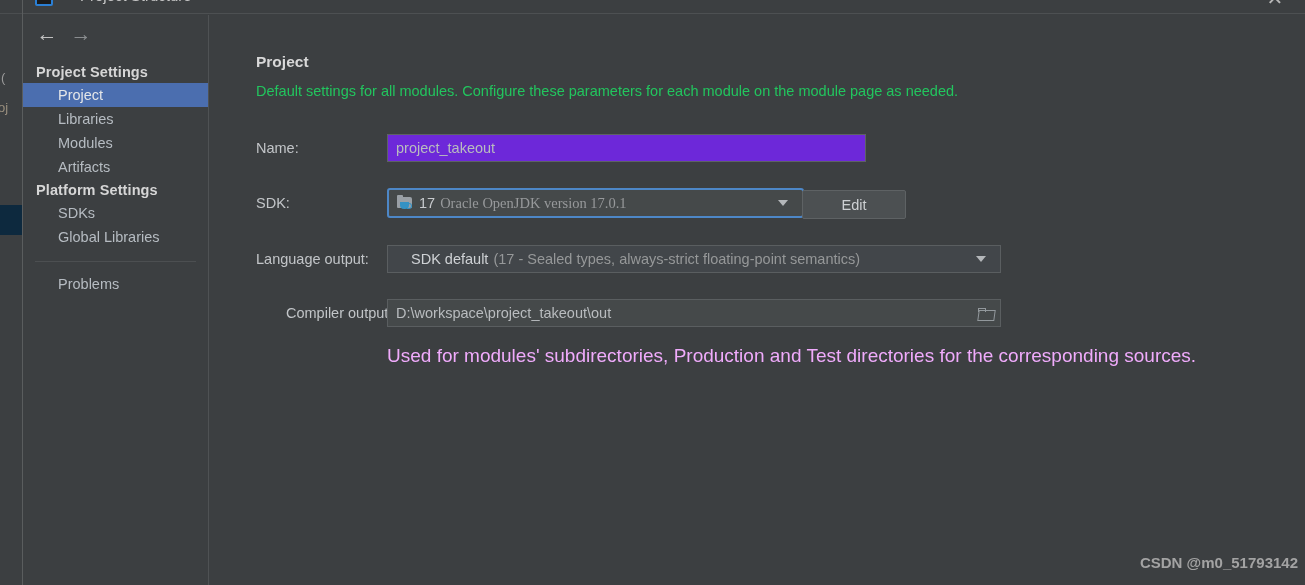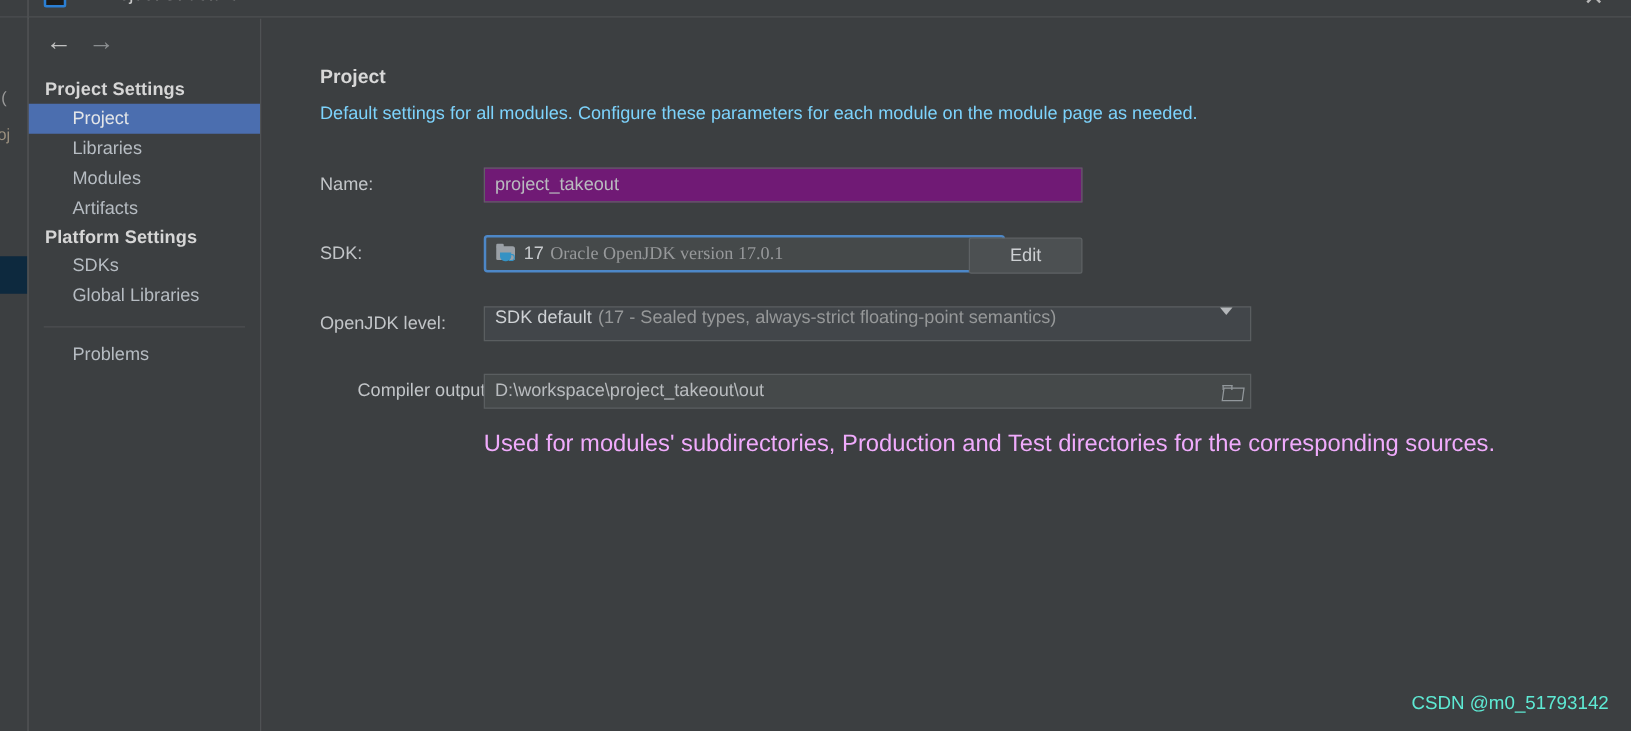--- a/index.html
+++ b/index.html
@@ -179,35 +179,35 @@
     position: absolute; left: 187px; top: 15px;
     width: 1096px; height: 570px;
     background: #3c3f41;
   }
   .page-title {
     position: absolute; left: 46px; top: 38px;
     font-size: 15.5px; font-weight: bold; color: #d8d8d8;
   }
   .page-subtitle {
     position: absolute; left: 46px; top: 68px;
-    font-size: 14.5px; color: #7dd3fc;
+    font-size: 14.5px; color: #22c55e;
     white-space: nowrap;
   }
 
   .field-row { position: absolute; left: 46px; }
   .field-label {
     position: absolute; top: 0; left: 0;
     font-size: 14.5px; color: #c2c5c8;
     white-space: nowrap;
   }
 
   
   .text-input {
     position: absolute;
-    background: #701a75;
+    background: #6d28d9;
     border: 1px solid #5e6264;
     height: 28px;
     display: flex; align-items: center;
     padding: 0 8px;
     font-size: 14.5px; color: #b9bcbf;
     white-space: nowrap; overflow: hidden;
   }
 
   
   .combo-focus {
@@ -281,22 +281,22 @@
     display: flex; align-items: center; justify-content: center;
     cursor: default;
   }
 
   
   .combo-plain {
     position: absolute;
     height: 28px;
     background: #42464a;
     border: 1px solid #5a5e60;
-    display: flex; align-items: flex-start;
-    padding: 0 4px 0 8px;
+    display: flex; align-items: center;
+    padding: 0 4px 0 23px;
   }
   .ll-main { font-size: 14.5px; color: #cfd2d5; margin-right: 5px; }
   .ll-paren {
     font-size: 14.5px; color: #969899;
     white-space: nowrap; overflow: hidden; flex: 1 1 auto;
   }
 
   
   .field-with-browse {
     position: absolute;
@@ -337,23 +337,24 @@
   }
 
   .hint-text {
     position: absolute;
     font-size: 19px; color: #f0abfc;
     white-space: nowrap;
   }
 
   .watermark {
     position: absolute;
-    right: 19px; bottom: 14px;
-    font-size: 15px; color: #5eead4;
-    white-space: nowrap;
+    right: 8px; bottom: 14px;
+    font-size: 15px; color: #a3a3a3;
+    white-space: nowrap;
+    font-weight: bold;
   }
 </style>
 </head>
 <body>
 
 <div id="ide-background">
   <div class="bg-left-strip">
     <div class="bg-menu-text">Re</div>
     <div class="bg-toolwindow-label">(</div>
     <div class="bg-proj-text">oj</div>
@@ -420,25 +421,25 @@
       <div class="field-label" style="top:7px;">SDK:</div>
       <div class="combo-focus" style="left:131px; top:0; width:417px;">
         <span class="sdk-icon">
           <span class="folder"></span>
           <span class="cup"></span>
         </span>
         <span class="sdk-version">17</span>
         <span class="sdk-desc">Oracle OpenJDK version 17.0.1</span>
         <span class="combo-arrow"></span>
       </div>
-      <div class="btn" style="left:519px; top:2px; width:91px;">Edit</div>
+      <div class="btn" style="left:546px; top:2px; width:104px;">Edit</div>
     </div>
 
     <div class="field-row" style="top:230px; width:800px; height:32px;">
-      <div class="field-label" style="top:6px;">OpenJDK level:</div>
+      <div class="field-label" style="top:6px;">Language output:</div>
       <div class="combo-plain" style="left:131px; top:0; width:614px;">
         <span class="ll-main">SDK default</span>
         <span class="ll-paren">(17 - Sealed types, always-strict floating-point semantics)</span>
         <span class="combo-arrow"></span>
       </div>
     </div>
 
     <div class="field-row" style="top:284px; width:800px; height:32px;">
       <div class="field-label" style="top:6px;margin-left:30px;">Compiler output:</div>
       <div class="field-with-browse" style="left:131px; top:0; width:614px;">

